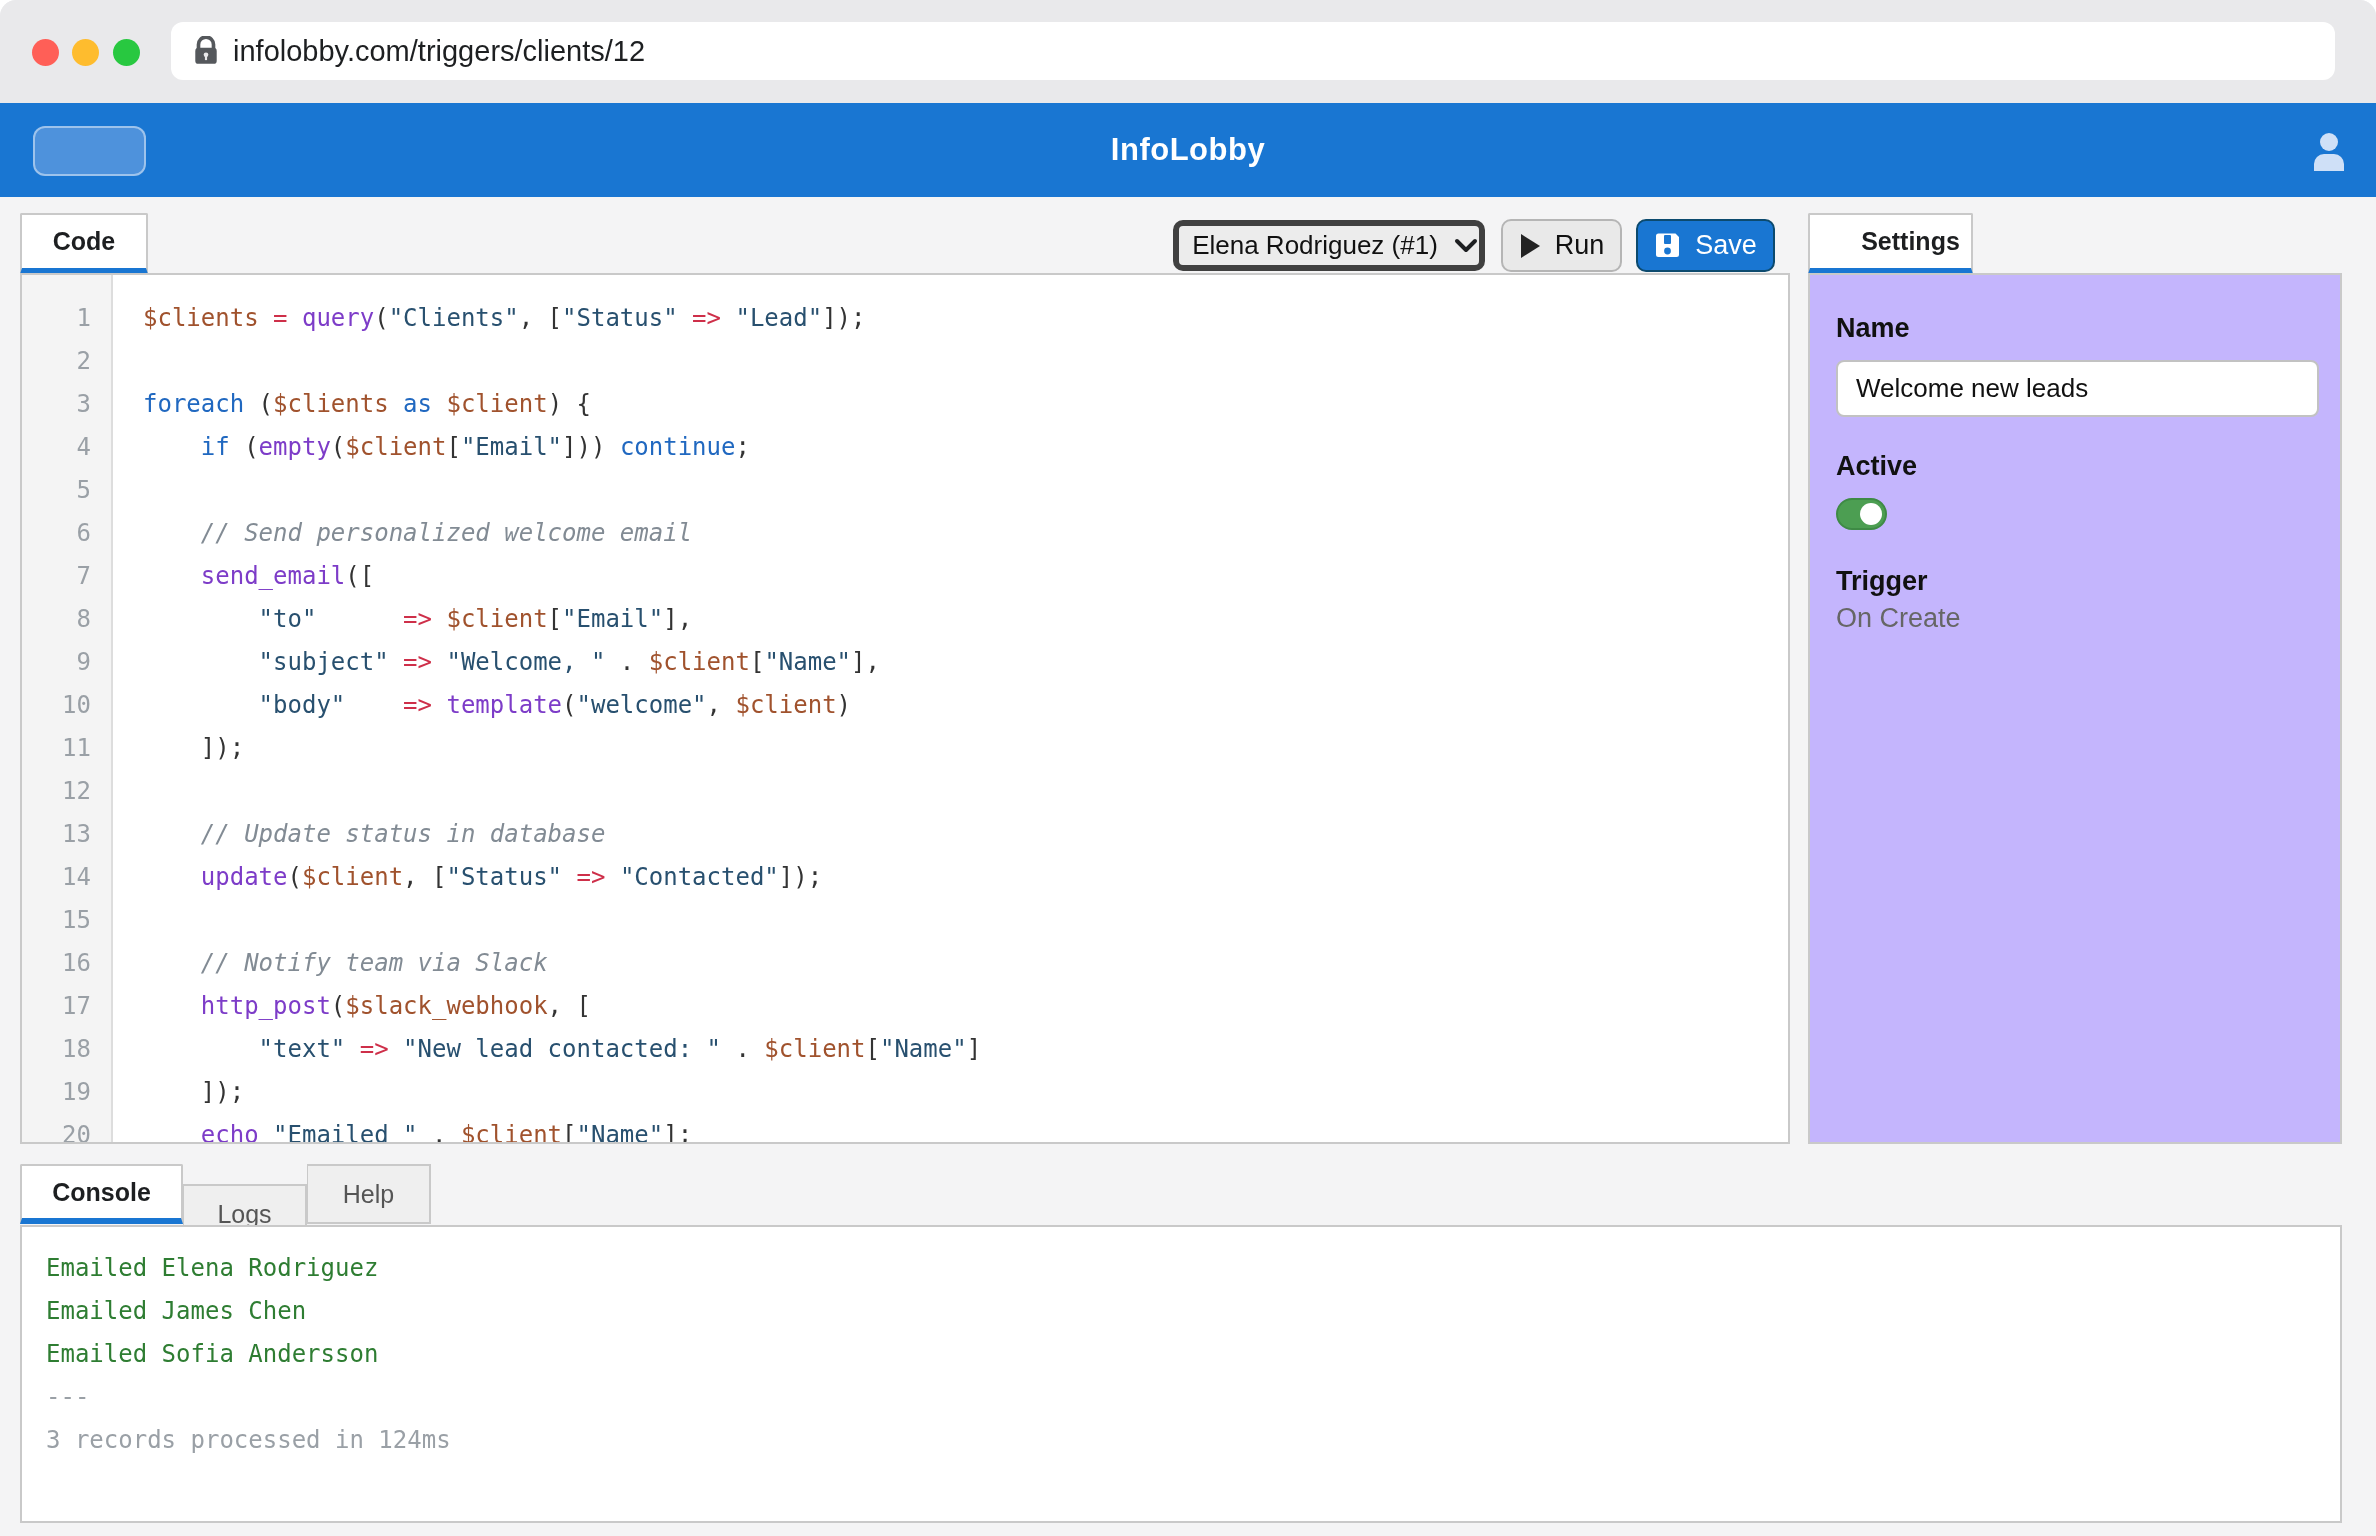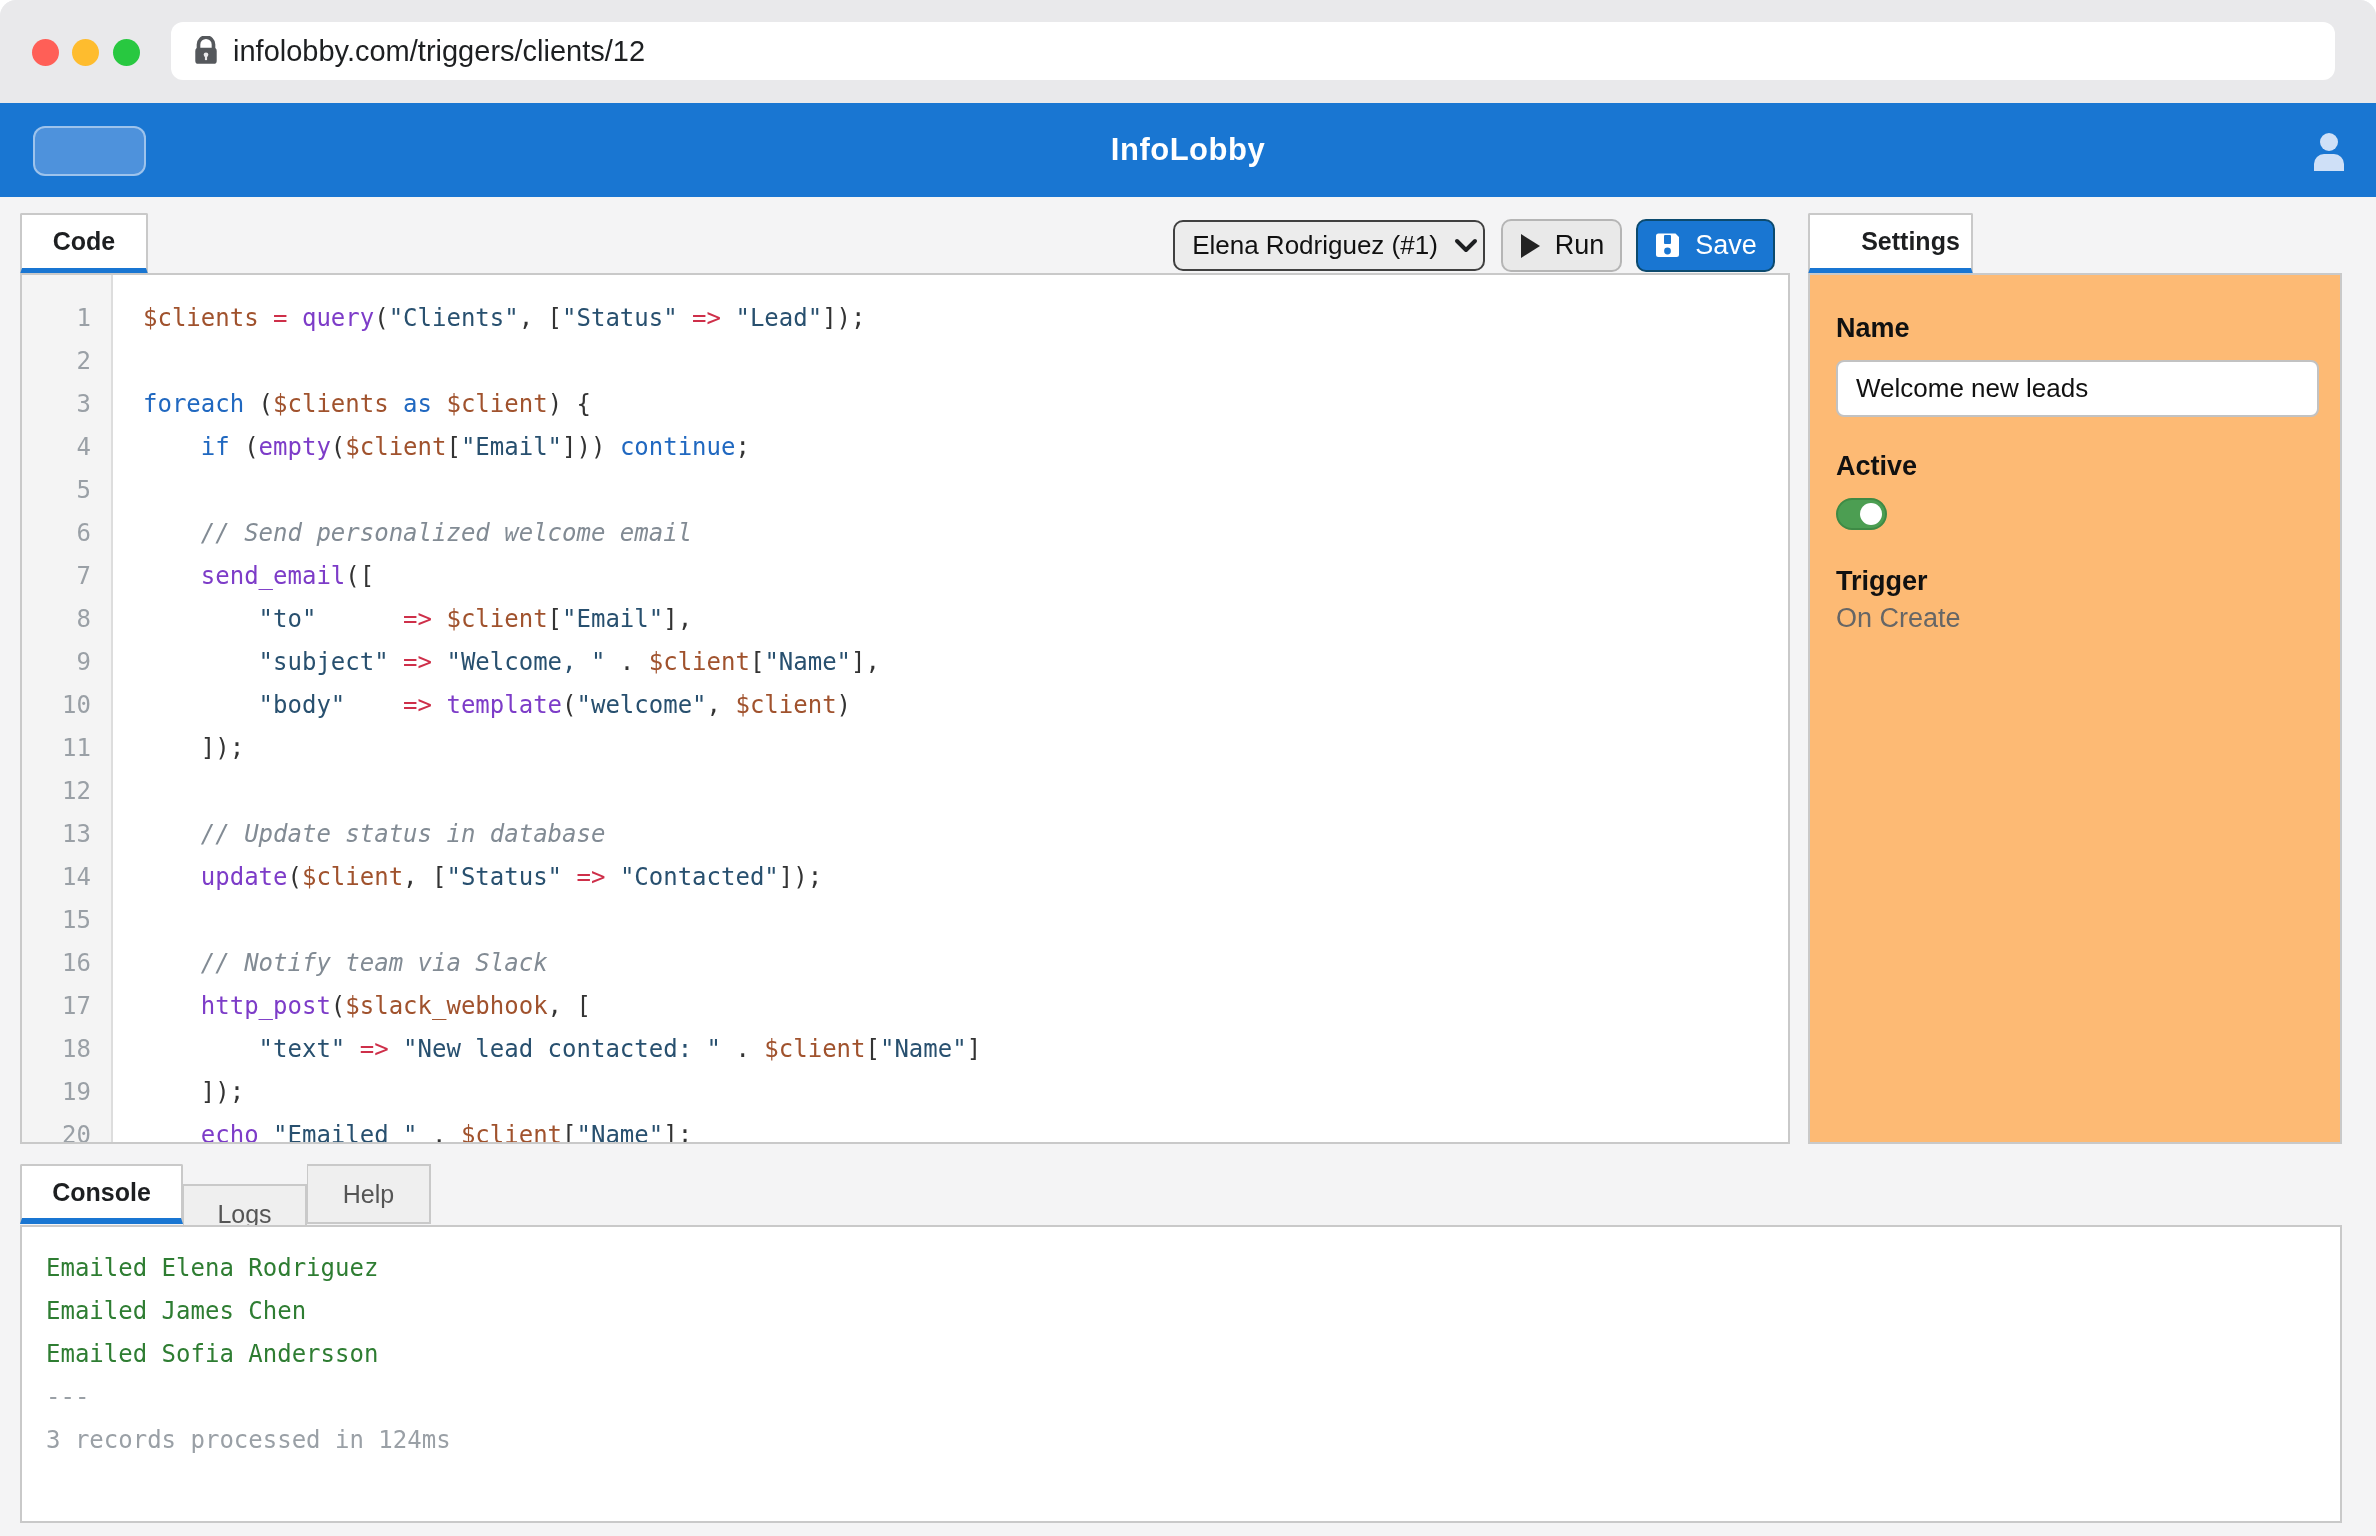--- a/index.html
+++ b/index.html
@@ -27,42 +27,42 @@
   .tab.active{background:#ffffff;border:2px solid #c9c9c9;border-bottom:6px solid #1976d2;color:#1d1f21;font-weight:600;border-radius:2px 2px 0 0;}
   .tab.inactive{background:#efefef;border:2px solid #c9c9c9;border-left-width:1px;color:#555;font-weight:400;}
 
   .code-tab{left:20px;top:213px;width:128px;height:61px;}
   .settings-tab{left:1808px;top:213px;width:165px;height:61px;padding-left:40px;}
   .console-tab{left:20px;top:1164px;width:163px;height:60px;}
   .logs-tab{left:183px;top:1184px;width:124px;height:60px;}
   .help-tab{left:307px;top:1164px;width:124px;height:60px;}
 
   
-  .select{position:absolute;left:1173px;top:220px;width:312px;height:51px;background:#ececec;border:2px solid #404040;border-radius:10px;box-sizing:border-box;display:flex;align-items:center;justify-content:center;gap:16px;font-size:26px;color:#111;cursor:default;padding-left:12px;}
+  .select{position:absolute;left:1173px;top:220px;width:312px;height:51px;background:#ececec;border:6px solid #404040;border-radius:10px;box-sizing:border-box;display:flex;align-items:center;justify-content:center;gap:16px;font-size:26px;color:#111;cursor:default;padding-left:12px;}
   .btn{position:absolute;top:219px;height:53px;border-radius:10px;box-sizing:border-box;display:flex;align-items:center;justify-content:center;gap:14px;font-size:27px;cursor:default;}
   .run-btn{left:1501px;width:121px;background:#e9e9e9;border:2px solid #b5b5b5;color:#111;}
   .save-btn{left:1636px;width:139px;background:#1976d2;border:2px solid #0c4a6e;color:#ffffff;}
 
   
   .editor{position:absolute;left:20px;top:273px;width:1770px;height:871px;background:#ffffff;border:2px solid #c9c9c9;box-sizing:border-box;display:flex;overflow:hidden;}
   .gutter{width:91px;background:#f4f4f4;border-right:2px solid #ddd;box-sizing:border-box;padding-top:22px;flex:0 0 auto;}
   .ln{height:43px;line-height:43px;text-align:right;padding-right:20px;font-family:"DejaVu Sans Mono",monospace;font-size:24px;color:#9aa0a6;}
   .code-area{flex:1;padding:22px 0 0 30px;overflow:hidden;}
   .code-line{height:43px;line-height:43px;font-family:"DejaVu Sans Mono",monospace;font-size:24px;white-space:pre;color:#333;}
   .code-line span{white-space:pre;}
   .tk-var{color:#a0522d;}
   .tk-kw{color:#2068c0;}
   .tk-fn{color:#7d3cc8;}
   .tk-str{color:#28506f;}
   .tk-op{color:#ce2f49;}
   .tk-cmt{color:#828b94;font-style:italic;}
   .tk-pl{color:#333;}
 
   
-  .settings{position:absolute;left:1808px;top:273px;width:534px;height:871px;background:#fdba74;border:2px solid #c9c9c9;box-sizing:border-box;padding:38px 26px 0 26px;}
+  .settings{position:absolute;left:1808px;top:273px;width:534px;height:871px;background:#c4b5fd;border:2px solid #c9c9c9;box-sizing:border-box;padding:38px 26px 0 26px;}
   .field-label{font-size:27px;font-weight:bold;color:#111;margin-bottom:16px;}
   .name-input{width:483px;height:57px;border:2px solid #c2c2c2;border-radius:8px;box-sizing:border-box;font-size:26px;color:#111;padding:0 18px;font-family:"Liberation Sans",sans-serif;background:#fff;margin-bottom:34px;display:block;}
   .toggle{width:51px;height:32px;background:#4c9e52;border:2px solid #3e8a45;border-radius:18px;position:relative;box-sizing:border-box;margin-bottom:36px;}
   .knob{position:absolute;right:3px;top:3px;width:22px;height:22px;border-radius:50%;background:#ffffff;}
   .trigger-value{font-size:27px;color:#666;margin-top:2px;}
 
   
   .console{position:absolute;left:20px;top:1225px;width:2322px;height:298px;background:#ffffff;border:2px solid #c9c9c9;box-sizing:border-box;padding:20px 0 0 24px;overflow:hidden;}
   .console-line{height:43px;line-height:43px;font-family:"DejaVu Sans Mono",monospace;font-size:24px;}
   .console-line.success{color:#2e7d32;}

